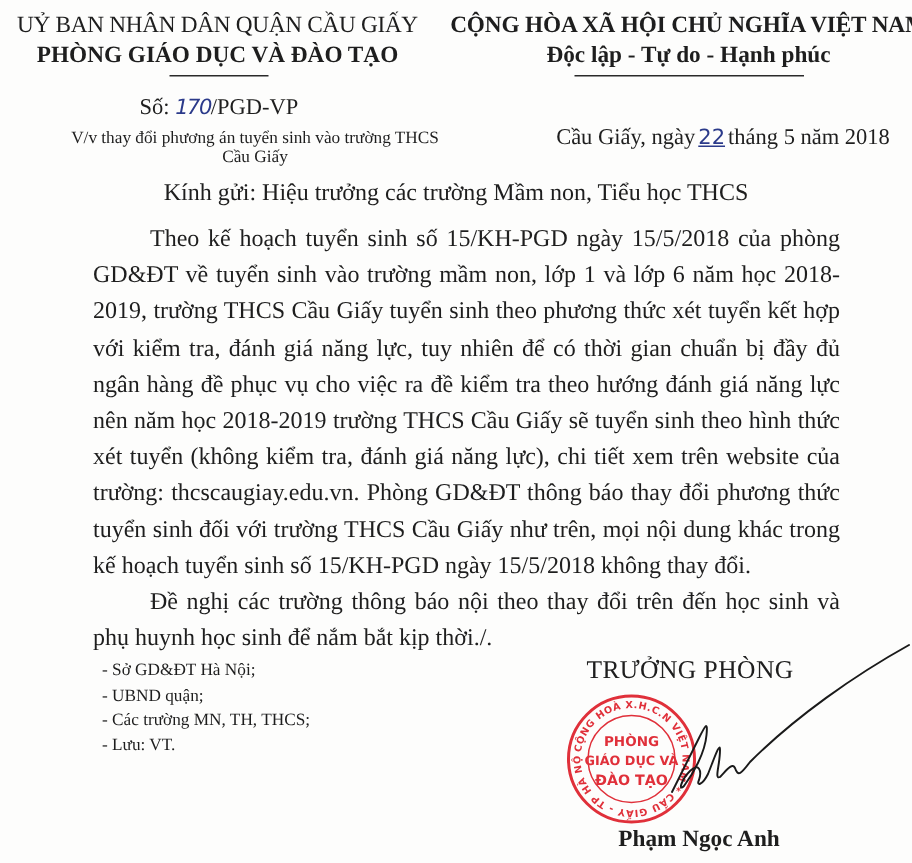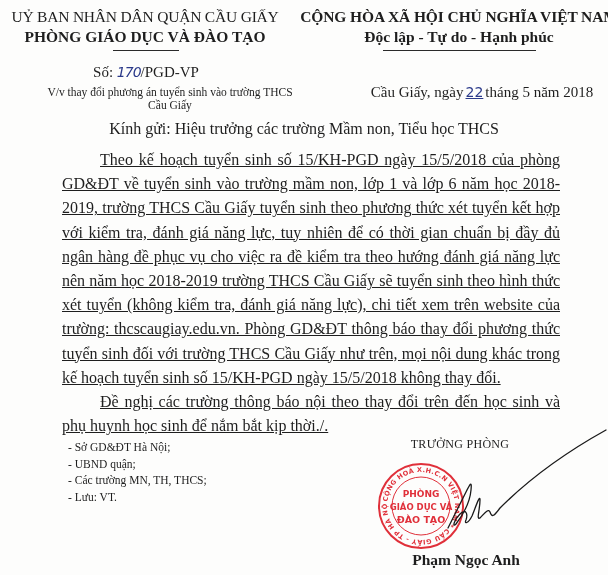--- a/index.html
+++ b/index.html
@@ -17,24 +17,24 @@
   .so { left: 146px; top: 64px; font-size: 15px; }
   .so .hand { font-family: "DejaVu Sans", sans-serif; font-style: italic; color: #2b3a8a; font-size: 14px; letter-spacing: -1px; }
   .vv { left: 146px; top: 86px; font-size: 11.5px; line-height: 13px; text-align: center; margin-left: 24px; }
   .date { left: 482px; top: 84px; font-size: 15px; }
   .date .day { font-family: "DejaVu Sans", sans-serif; color: #2b3a8a; font-size: 14px; text-decoration: underline; padding: 0 2px; }
   .kinhgui { left: 304px; top: 120px; font-size: 16px; }
   .body-text {
     position: absolute; left: 62px; top: 148px; width: 498px;
     font-size: 16px; line-height: 24.2px; text-align: justify;
   }
-  .body-text p { margin: 0; text-indent: 38px; text-decoration: underline; }
+  .body-text p { margin: 0; text-indent: 38px; }
   .recipients { position: absolute; left: 68px; top: 439px; font-size: 11.5px; line-height: 16.5px; }
   .recipients .title { font-style: italic; font-weight: bold; font-size: 12.5px; line-height: 16px; }
-  .signer-title { left: 460px; top: 437px; font-size: 12px; letter-spacing: 0.3px; }
+  .signer-title { left: 460px; top: 437px; font-size: 17px; letter-spacing: 0.3px; }
   .signer-name { left: 466px; top: 551px; font-size: 15.5px; font-weight: bold; }
   .stamp { position: absolute; left: 377px; top: 462px; width: 88px; height: 88px; }
   .signature { position: absolute; left: 440px; top: 428px; width: 170px; height: 120px; }
 </style>
 </head>
 <body>
 
 <div class="abs center hdr-left-1">UỶ BAN NHÂN DÂN QUẬN CẦU GIẤY</div>
 <div class="abs center hdr-left-2">PHÒNG GIÁO DỤC VÀ ĐÀO TẠO</div>
 <div class="rule" style="left:113px; top:50px; width:66px;"></div>

